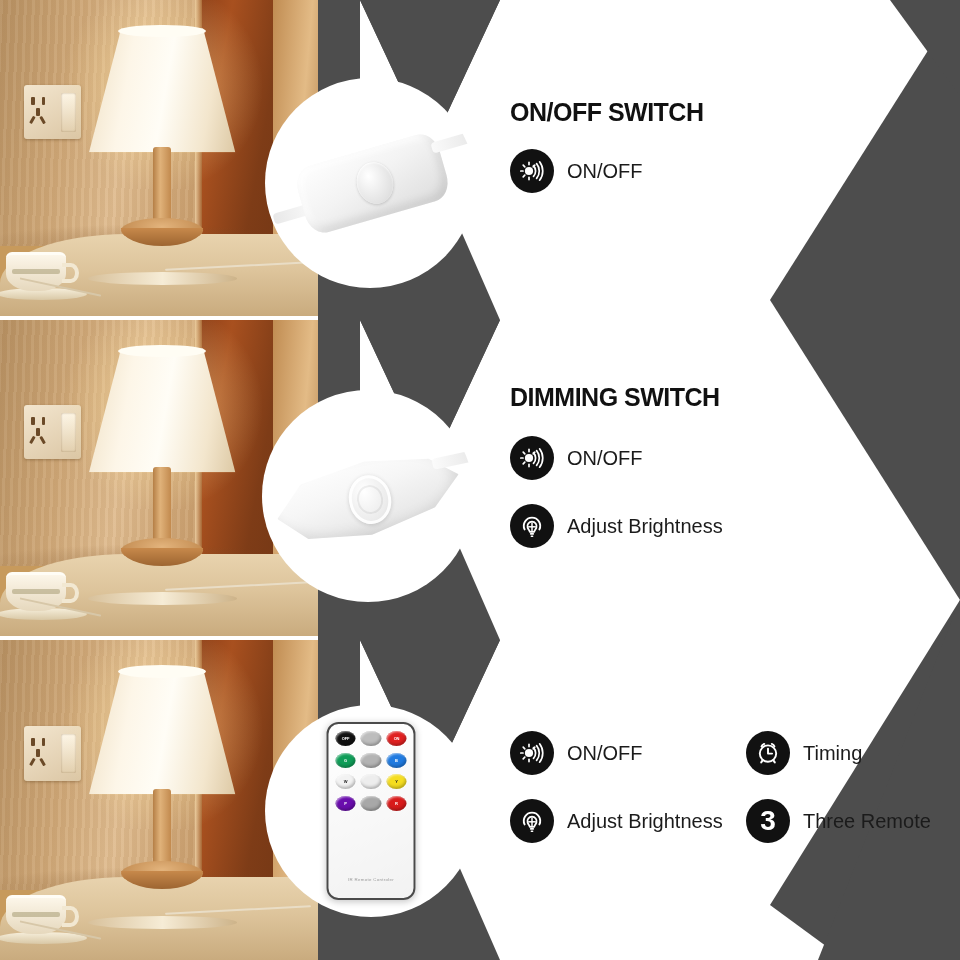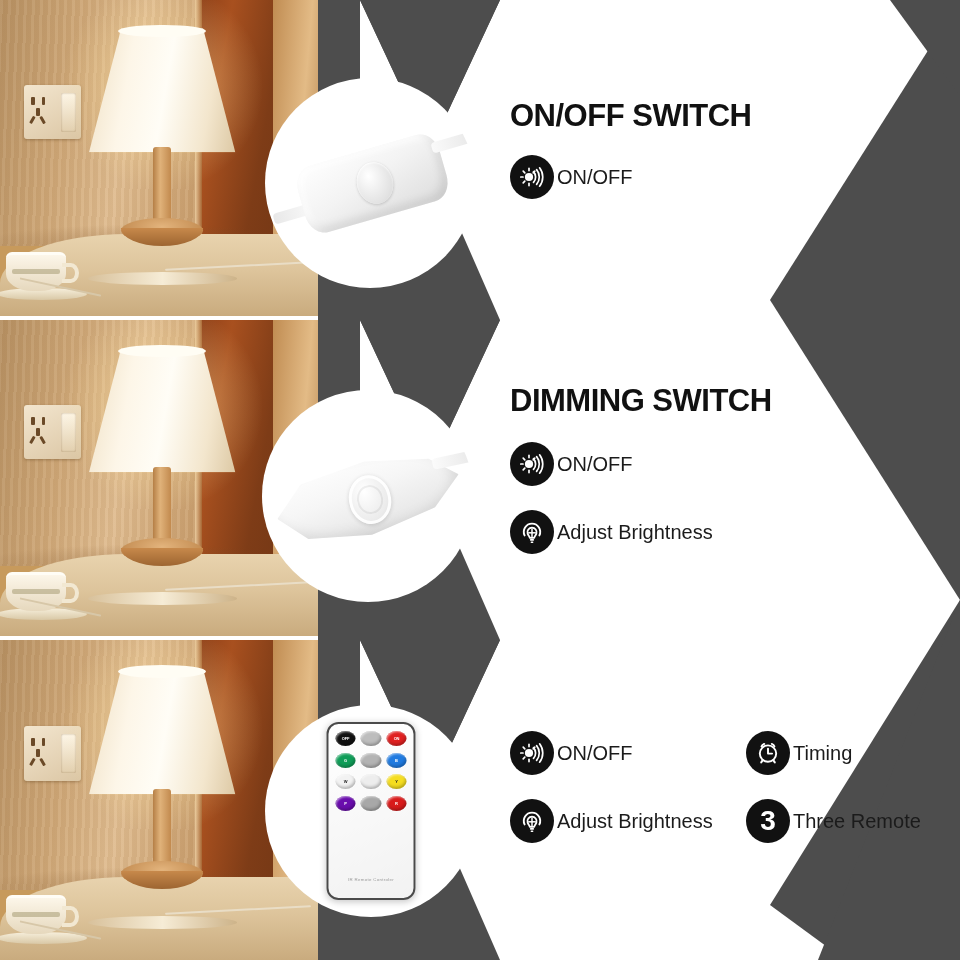--- a/index.html
+++ b/index.html
@@ -142,27 +142,27 @@
           box-shadow:inset -1px -2px 3px rgba(0,0,0,.25), inset 1px 1px 2px rgba(255,255,255,.55); }
   .rbtn span { position:absolute; inset:0; display:flex; align-items:center; justify-content:center;
           font-size:4px; font-weight:bold; color:#fff; letter-spacing:-.2px; }
   .rbtn.lbl-dark span { color:#222; }
   .remote-foot { position:absolute; left:0; bottom:9%; width:100%;
           text-align:center; font-size:4.4px; color:#9a9a9a; letter-spacing:.3px; }
 
   
   .section { position:absolute; z-index:8; }
   .sec-title { font-weight:bold; color:#111111; letter-spacing:-0.5px;
-               font-size:31px; line-height:1; white-space:nowrap; }
+               font-size:25px; line-height:1; white-space:nowrap; }
   .feat-row { display:flex; align-items:center; }
   .feat { display:flex; align-items:center; }
   .fic { width:44px; height:44px; border-radius:50%; background:#111111;
          display:flex; align-items:center; justify-content:center; flex:0 0 auto; }
   .fic svg { display:block; }
-  .flabel { font-size:20px; color:#1b1b1b; margin-left:3px; white-space:nowrap; }
+  .flabel { font-size:20px; color:#1b1b1b; margin-left:13px; white-space:nowrap; }
   .num3 { color:#ffffff; font-weight:bold; font-size:28px; line-height:1;
           font-family:"Liberation Sans", sans-serif; }
 </style>
 </head>
 <body>
 
 <div id="stage">
 
   <svg id="bg-art" viewBox="0 0 960 960" preserveAspectRatio="none">
     <rect x="0" y="0" width="960" height="960" fill="#4d4d4d"></rect>

